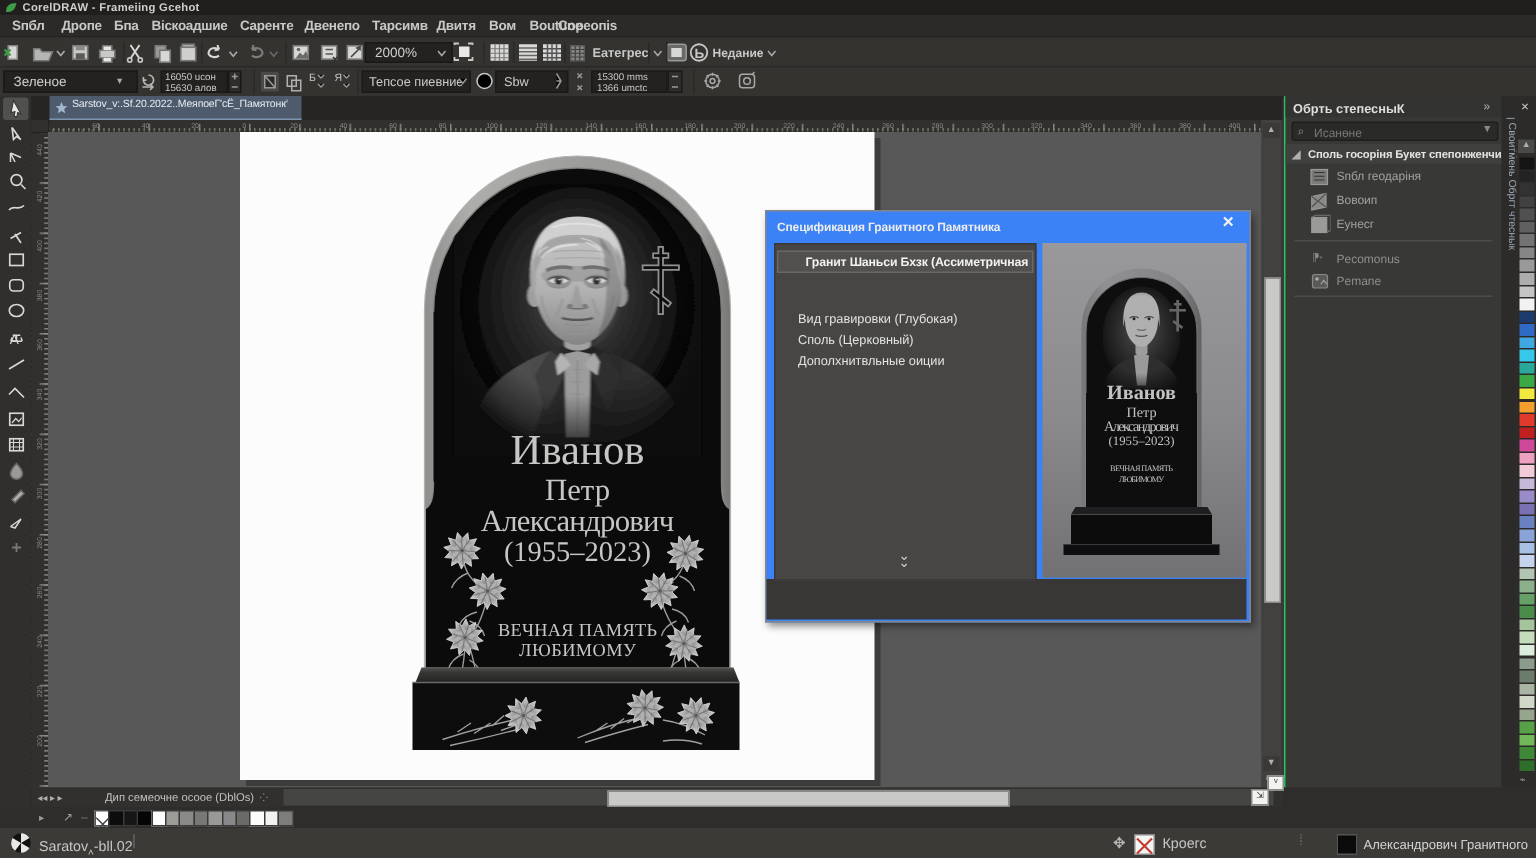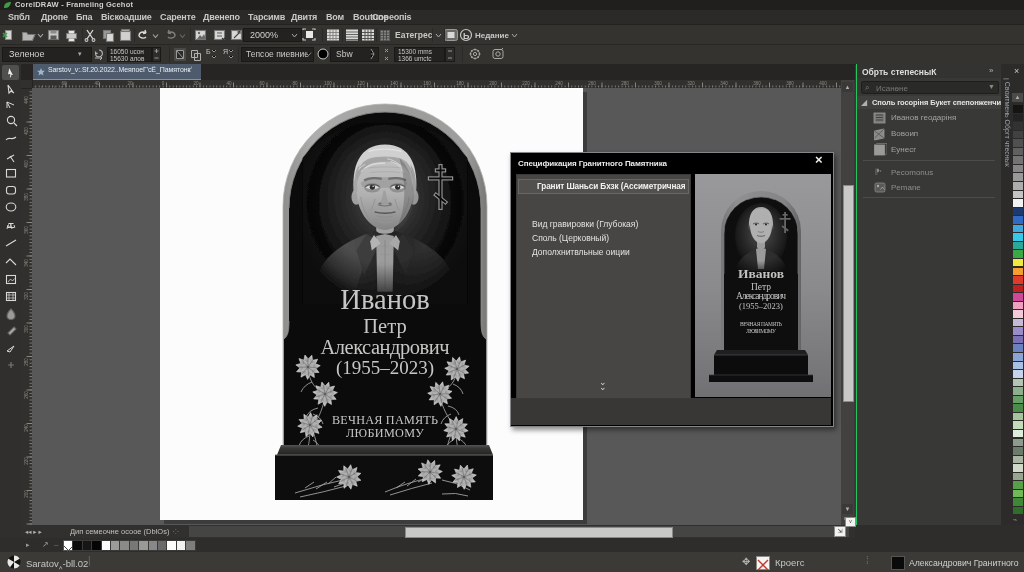--- a/index.html
+++ b/index.html
@@ -25,21 +25,21 @@
 #vscroll{left:841px;top:80px;width:13px;height:445px;background:#42413f}
 #vthumb{left:2px;top:105px;width:9px;height:215px;background:#c9c9c7;border:1px solid #8a8a88}
 
 #docker{left:856px;top:64px;width:145px;height:461px;background:#383836;border-left:1px solid #22c55e}
 #dockstrip{left:1001px;top:64px;width:10px;height:461px;background:#2c2b29}
 #palcol{left:1011px;top:64px;width:13px;height:461px;background:#2c2b29}
 
 #docpalrow{left:0;top:538px;width:1024px;height:14px;background:#2e2d2b}
 #statusbar{left:0;top:552px;width:1024px;height:20px;background:#3b3a37}
 
-#dialog{left:510px;top:152px;width:322px;height:273px;background:#000000;border:1px solid #86868a;box-shadow:2px 3px 5px rgba(0,0,0,.45)}
+#dialog{left:510px;top:140px;width:322px;height:273px;background:#3b82f6;border:1px solid #86868a;box-shadow:2px 3px 5px rgba(0,0,0,.45)}
 #dlist{position:absolute;left:5px;top:21px;width:173px;height:223px;background:#474645;border:1px solid #3a3938}
 .dli{position:absolute;left:15px;color:#e3e3e1;font-size:8.5px;line-height:10.5px;white-space:nowrap}
 #dprev{position:absolute;left:184px;top:21px;width:136px;height:223px;background:linear-gradient(#989896,#747472)}
 </style>
 </head>
 <body>
 
 <div class="abs" id="titlebar"></div>
 <svg class="abs" style="left:3px;top:1px" width="9" height="8" viewBox="0 0 9 8">
     <path d="M1,7 C1,3 3,1 8,1 C7,6 5,7 1,7 Z" fill="#3f9b45"></path>
@@ -509,21 +509,21 @@
   <svg style="position:absolute;left:16px;top:48px" width="14" height="100" viewBox="0 0 14 100">
     <g stroke="#9a9a98" fill="#6a6a68" stroke-width=".8">
       <rect x="1" y="1" width="11" height="10" fill="#7a7a78"></rect>
         <path d="M3,3 h7 M3,5.5 h7 M3,8 h7" fill="none" stroke="#333"></path>
       <path d="M1.5,19 l9.5,-2 v9 l-9.5,2 z" fill="#8a8a88"></path>
         <path d="M1.5,19 l9.5,7 m0,-9 l-9.5,9" fill="none" stroke="#555"></path>
       <rect x="1.5" y="33" width="10" height="10" fill="#9a9a98"></rect>
         <path d="M1.5,33 l2.5,-1.5 h10 v10 l-2.5,1.5" fill="none" stroke="#777"></path>
     </g>
   </svg>
-  <div style="position:absolute;left:34px;top:49px;font-size:8px;color:#a2a2a0">Иванов геодаріня</div>
+  <div style="position:absolute;left:34px;top:49px;font-size:8px;color:#a2a2a0">Sпбл геодаріня</div>
   <div style="position:absolute;left:34px;top:65px;font-size:8px;color:#a2a2a0">Вовоип</div>
   <div style="position:absolute;left:34px;top:81px;font-size:8px;color:#a2a2a0">Еунесг</div>
   <div style="position:absolute;left:6px;top:96px;width:132px;height:1px;background:#4c4c4a"></div>
   <div style="position:absolute;left:18px;top:103px;font-size:7px;color:#8a8a88">⁋<span style="font-size:5px">*</span></div>
   <div style="position:absolute;left:34px;top:104px;font-size:8px;color:#8e8e8c">Pecomonus</div>
   <svg style="position:absolute;left:17px;top:118px" width="12" height="11" viewBox="0 0 12 11">
       <rect x="1" y="1" width="10" height="9" rx="1.5" fill="#5a5a58" stroke="#8a8a88" stroke-width=".8"></rect>
       <circle cx="4" cy="4" r="1.2" fill="#aaa"></circle>
       <path d="M6.5,7.5 l2,-2.5 l2,2.5" stroke="#aaa" fill="none" stroke-width=".8"></path>
     </svg>

